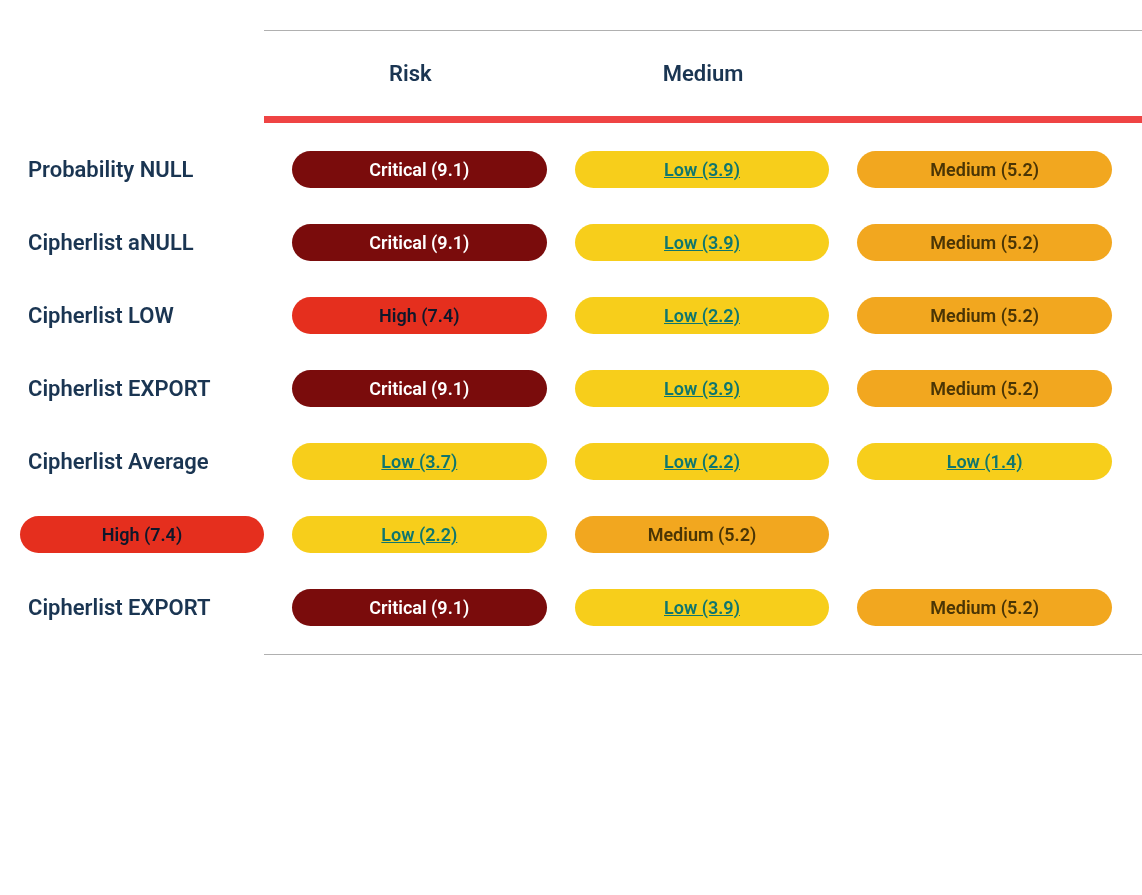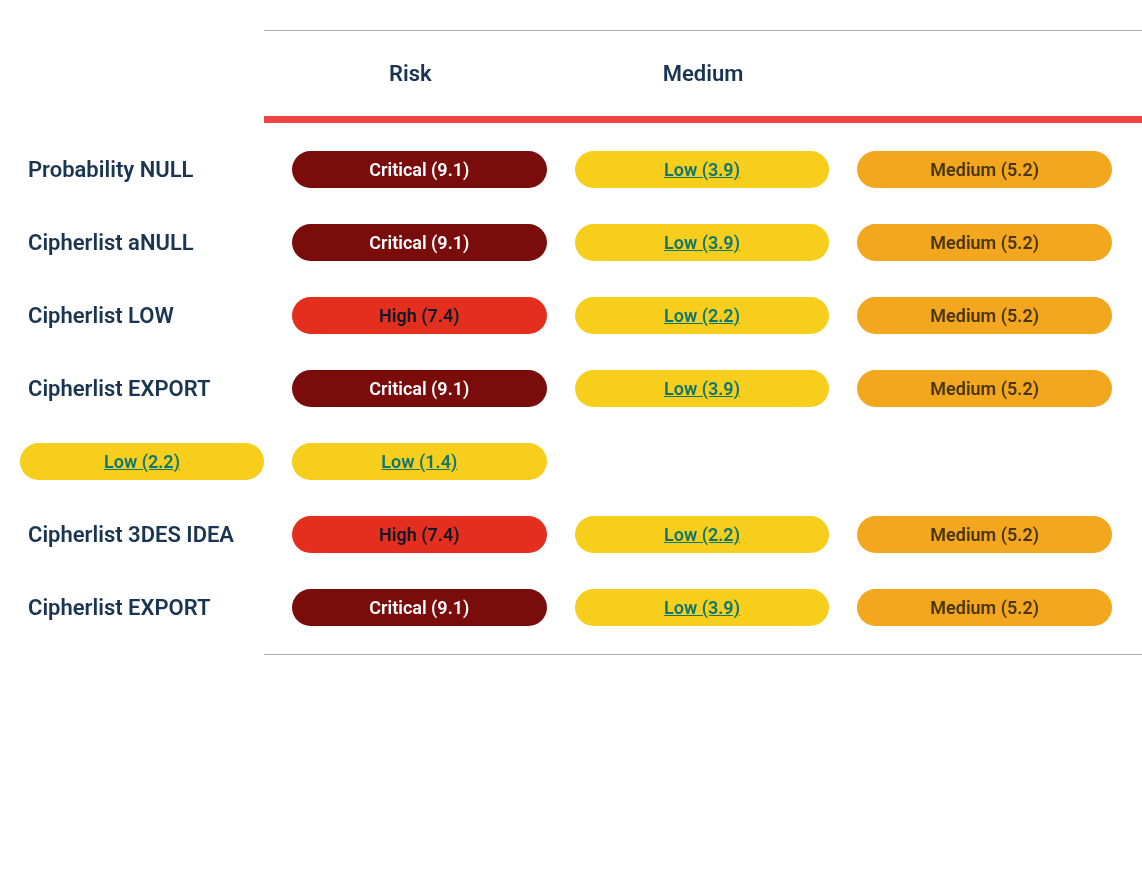--- a/index.html
+++ b/index.html
@@ -123,25 +123,26 @@
         <div class="pill pill-low">Low (2.2)</div>
         <div class="pill pill-medium">Medium (5.2)</div>
       </div>
       <div class="data-row">
         <div class="row-label">Cipherlist EXPORT</div>
         <div class="pill pill-critical">Critical (9.1)</div>
         <div class="pill pill-low">Low (3.9)</div>
         <div class="pill pill-medium">Medium (5.2)</div>
       </div>
       <div class="data-row">
+        <div class="row-label">Cipherlist Average</div>
+        <div class="pill pill-low">Low (3.7)</div>
         <div class="pill pill-low">Low (2.2)</div>
         <div class="pill pill-low">Low (1.4)</div>
       </div>
       <div class="data-row">
-        <div class="row-label">Cipherlist 3DES IDEA</div>
         <div class="pill pill-high">High (7.4)</div>
         <div class="pill pill-low">Low (2.2)</div>
         <div class="pill pill-medium">Medium (5.2)</div>
       </div>
       <div class="data-row">
         <div class="row-label">Cipherlist EXPORT</div>
         <div class="pill pill-critical">Critical (9.1)</div>
         <div class="pill pill-low">Low (3.9)</div>
         <div class="pill pill-medium">Medium (5.2)</div>
       </div>

